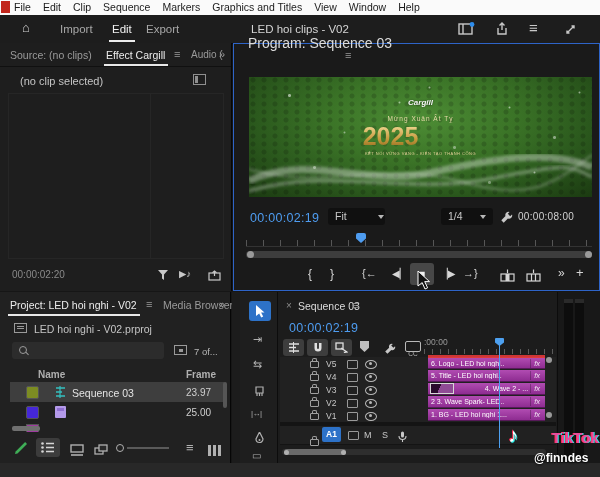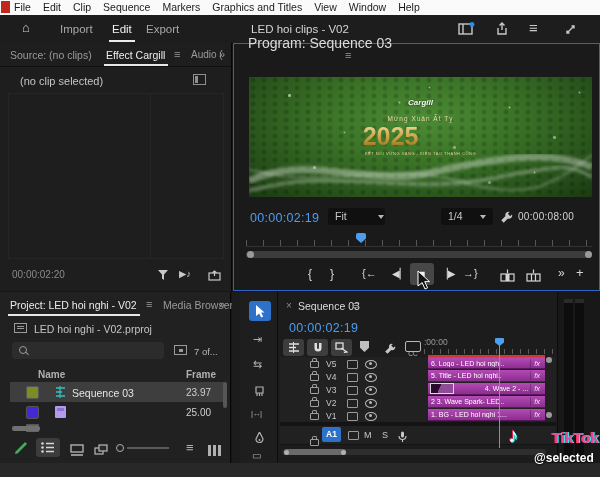--- a/index.html
+++ b/index.html
@@ -455,16 +455,16 @@
     <div class="abs" style="left:557px;top:292px;width:43px;height:171px;background:#181818;border-left:1px solid #0c0c0c;box-sizing:border-box;"></div>
     <div class="abs" style="left:564px;top:299px;width:9px;height:157px;background:#0d0d0d;border-top:4px solid #2a2a2a;"></div>
     <div class="abs" style="left:575px;top:299px;width:9px;height:157px;background:#0d0d0d;border-top:4px solid #2a2a2a;"></div>
   </div>
 
   <div class="abs" style="left:0;top:463px;width:600px;height:14px;background:#282828;"></div>
 
   <div style="z-index:70;">
     <span class="abs txt" style="left:508px;top:425px;font-size:20px;font-weight:bold;color:#fff;z-index:70;text-shadow:1px 1px 0 #25f4ee,-1px -1px 0 #fe2c55;">♪</span>
     <span class="abs txt" style="left:516px;top:430px;font-size:15px;font-weight:bold;color:#ec4899;z-index:70;text-shadow:1px 0 0 #25f4ee,-1px 0 0 #fe2c55;margin-left:36px;">TikTok</span>
-    <span class="abs txt" style="left:534px;top:452px;font-size:12px;font-weight:bold;color:#fff;z-index:70;text-shadow:0 1px 2px rgba(0,0,0,.8);">@selected</span>
+    <span class="abs txt" style="left:534px;top:452px;font-size:12px;font-weight:bold;color:#fff;z-index:70;text-shadow:0 1px 2px rgba(0,0,0,.8);">@finndes</span>
   </div>
 
 </div>
 
 </body></html>

